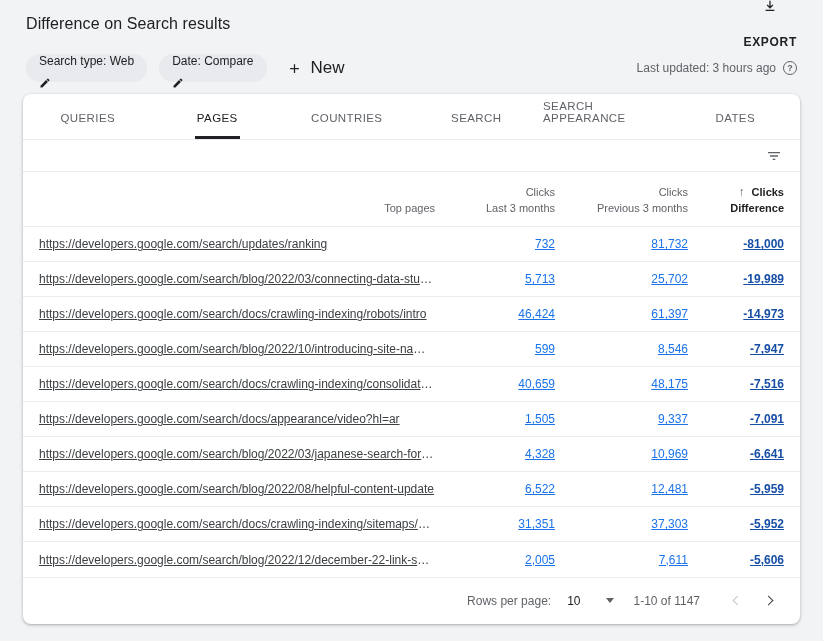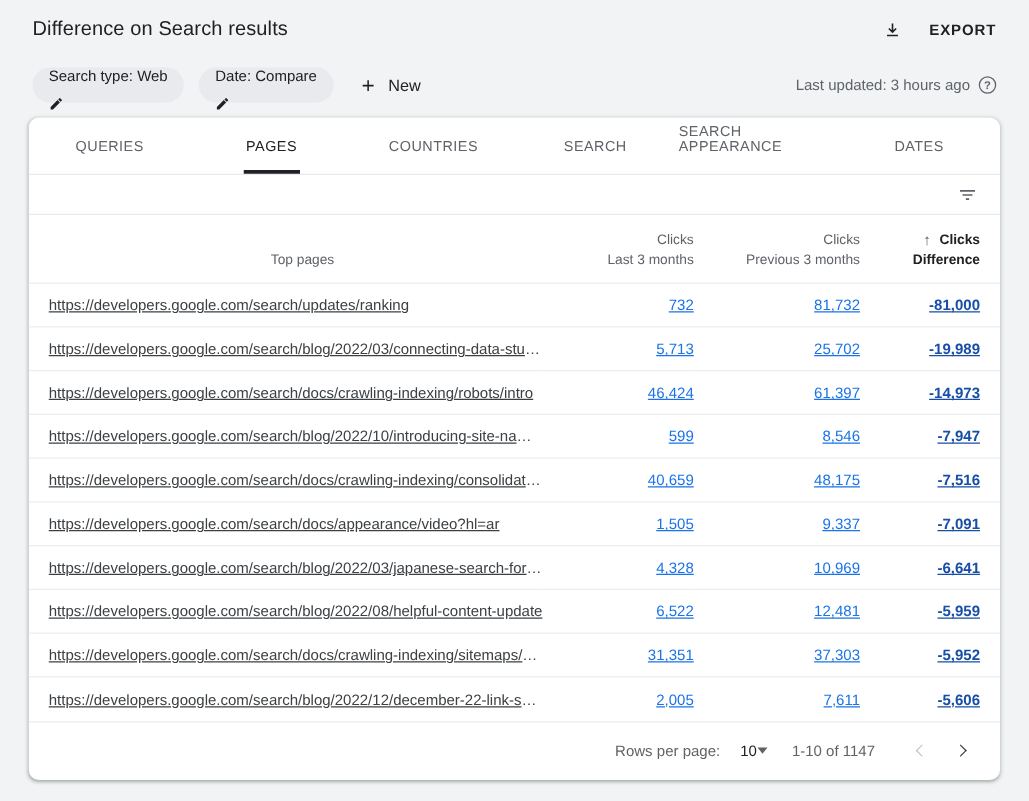--- a/index.html
+++ b/index.html
@@ -17,41 +17,41 @@
     padding: 6px 26px 0 26px;
     display: flex;
     align-items: center;
     justify-content: space-between;
   }
   .page-title { font-size: 16px; font-weight: 400; color: var(--text-dark, #202124); letter-spacing: .1px; }
   .export-btn {
     display: flex; align-items: center; gap: 22px;
     background: none; border: none; cursor: pointer;
     font-family: inherit; font-size: 12px; font-weight: 700;
-    letter-spacing: .7px; color: var(--text-dark, #202124);
+    letter-spacing: .7px; color: var(--text-dark, #202124); flex-direction: column;
   }
 
   
   .filterbar {
     height: 52px;
     padding: 0 26px;
     display: flex; align-items: center; justify-content: space-between;
   }
   .chips { display: flex; align-items: center; gap: 12px; }
   .chip {
     background: var(--chip-bg, #e8eaed);
     border-radius: 16px; height: 28px;
     display: flex; gap: 9px;
     padding: 0 13px; font-size: 12px; color: var(--text-dark, #202124);
     cursor: pointer; white-space: nowrap; flex-direction: column;
   }
   .new-btn {
     display: flex; align-items: center; gap: 9px;
     background: none; border: none; cursor: pointer;
-    font-family: inherit; font-size: 13px; color: var(--text-dark, #202124);
+    font-family: inherit; font-size: 17px; color: var(--text-dark, #202124);
     margin-left: 8px;
   }
   .updated { display: flex; align-items: flex-start; gap: 7px; font-size: 12px; color: var(--text-gray, #5f6368); }
   .help-circle {
     width: 14px; height: 14px; border: 1px solid var(--text-gray, #5f6368); border-radius: 50%;
     display: inline-flex; align-items: center; justify-content: center;
     font-size: 9px; line-height: 1; color: var(--text-gray, #5f6368); font-weight: 700;
   }
 
   
@@ -88,42 +88,42 @@
   table { width: 100%; border-collapse: collapse; table-layout: fixed; }
   col.c-url { width: auto; }
   col.c-last { width: 120px; }
   col.c-prev { width: 133px; }
   col.c-diff { width: 112px; }
   thead th {
     vertical-align: bottom; font-weight: 400;
     color: var(--text-gray, #5f6368); font-size: 11px; line-height: 16px;
     padding: 12px 0 10px 0;
   }
-  th.th-url { text-align: center; padding-left: 26px; }
+  th.th-url { text-align: right; padding-left: 26px; }
   th.th-num { text-align: right; }
   th.th-diff { color: var(--text-dark, #202124); font-weight: 700; padding-right: 16px; }
   .diff-line1 { display: flex; align-items: center; justify-content: flex-end; gap: 7px; }
   .sort-arrow { color: var(--text-gray, #5f6368); font-weight: 400; font-size: 12px; }
   tbody td { border-top: 1px solid #ecedef; height: 35px; font-size: 12px; vertical-align: middle; text-decoration: underline; }
   tbody td.url { padding-left: 16px; color: #3c4043; white-space: nowrap; overflow: hidden; text-overflow: ellipsis; }
   tbody td.num { text-align: right; color: var(--link-blue, #1a73e8); }
   tbody td.num.diff { color: var(--diff-blue, #174ea6); font-weight: 700; padding-right: 16px; }
   tbody tr { cursor: pointer; }
 
   
   .table-footer {
     margin-top: auto;
     border-top: 1px solid #ecedef;
     height: 48px;
     display: flex; align-items: center; justify-content: flex-end;
     font-size: 12px; color: var(--text-gray, #5f6368);
     padding-right: 16px;
   }
   .rpp-select {
-    display: flex; align-items: center; gap: 0;
+    display: flex; align-items: center; gap: 25px;
     margin-left: 16px; color: var(--text-dark, #3c4043); cursor: pointer;
   }
   .caret {
     width: 0; height: 0;
     border-left: 4px solid transparent; border-right: 4px solid transparent;
     border-top: 5px solid var(--text-gray, #5f6368);
   }
   .range { margin-left: 20px; }
   .pager { margin-left: 22px; display: flex; align-items: center; gap: 6px; }
   .page-btn {

